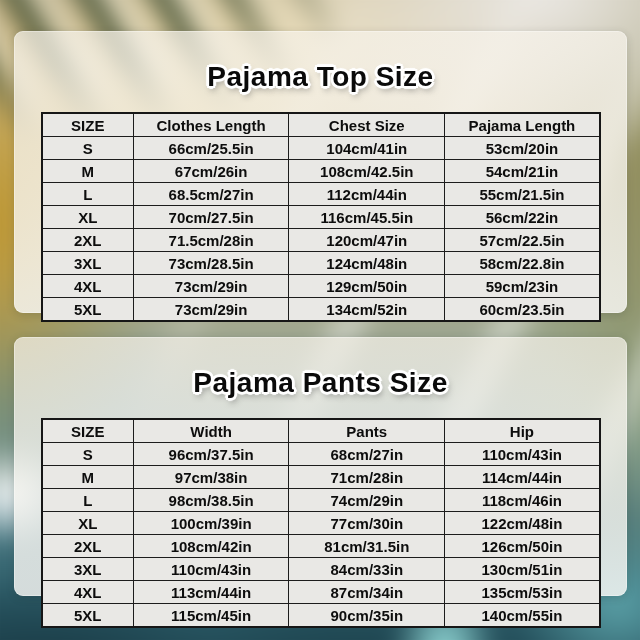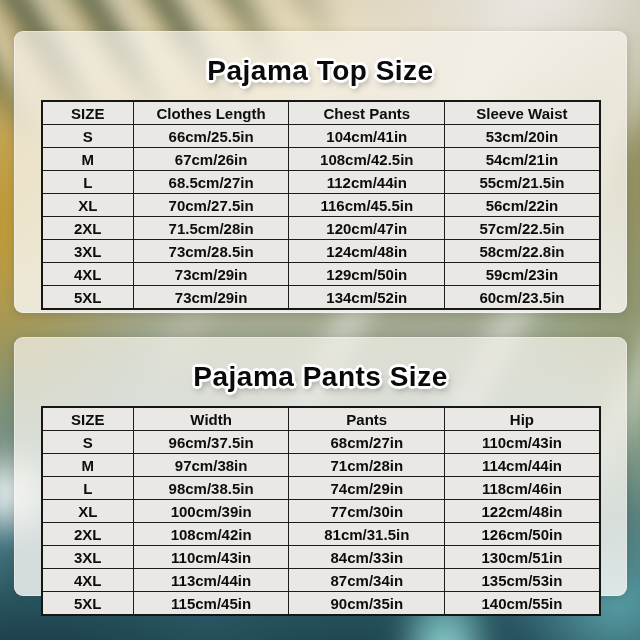--- a/index.html
+++ b/index.html
@@ -42,21 +42,21 @@
   
   .panel{
     position:absolute;left:14px;width:613px;z-index:1;border-radius:9px;
     background:linear-gradient(180deg, rgba(247,243,234,0.72), rgba(250,249,246,0.82));
     box-shadow:inset 0 0 0 1px rgba(255,255,255,0.35), 0 2px 8px rgba(40,50,45,0.18);
   }
   .panel-top{top:31px;height:282px;}
   .panel-bottom{top:337px;height:259px;}
   
   .title{
-    margin:10px;padding-top:11px;height:38px;line-height:38px;
+    margin:16px;padding-top:11px;height:38px;line-height:38px;
     text-align:center;font-size:28px;font-weight:700;letter-spacing:0.5px;color:#0a0a0a;
     text-shadow:
       -2px -2px 0 #fff, 0 -2px 0 #fff, 2px -2px 0 #fff,
       -2px  0   0 #fff, 2px  0   0 #fff,
       -2px  2px 0 #fff, 0  2px 0 #fff, 2px 2px 0 #fff,
       -3px 0 1px #fff, 3px 0 1px #fff, 0 3px 1px #fff, 0 -3px 1px #fff,
       2px 4px 6px rgba(70,70,70,0.6);
   }
   
   table.size-table{
@@ -88,22 +88,22 @@
     <colgroup>
         <col class="c-size">
         <col class="c-a">
         <col class="c-b">
         <col class="c-c">
       </colgroup>
   <thead>
         <tr>
           <th>SIZE</th>
           <th>Clothes Length</th>
-          <th>Chest Pants</th>
-          <th>Sleeve Waist</th>
+          <th>Chest Size</th>
+          <th>Pajama Length</th>
         </tr>
       </thead>
       <tbody>
         <tr>
           <td>S</td>
           <td>66cm/25.5in</td>
           <td>104cm/41in</td>
           <td>53cm/20in</td>
         </tr>
         <tr>

